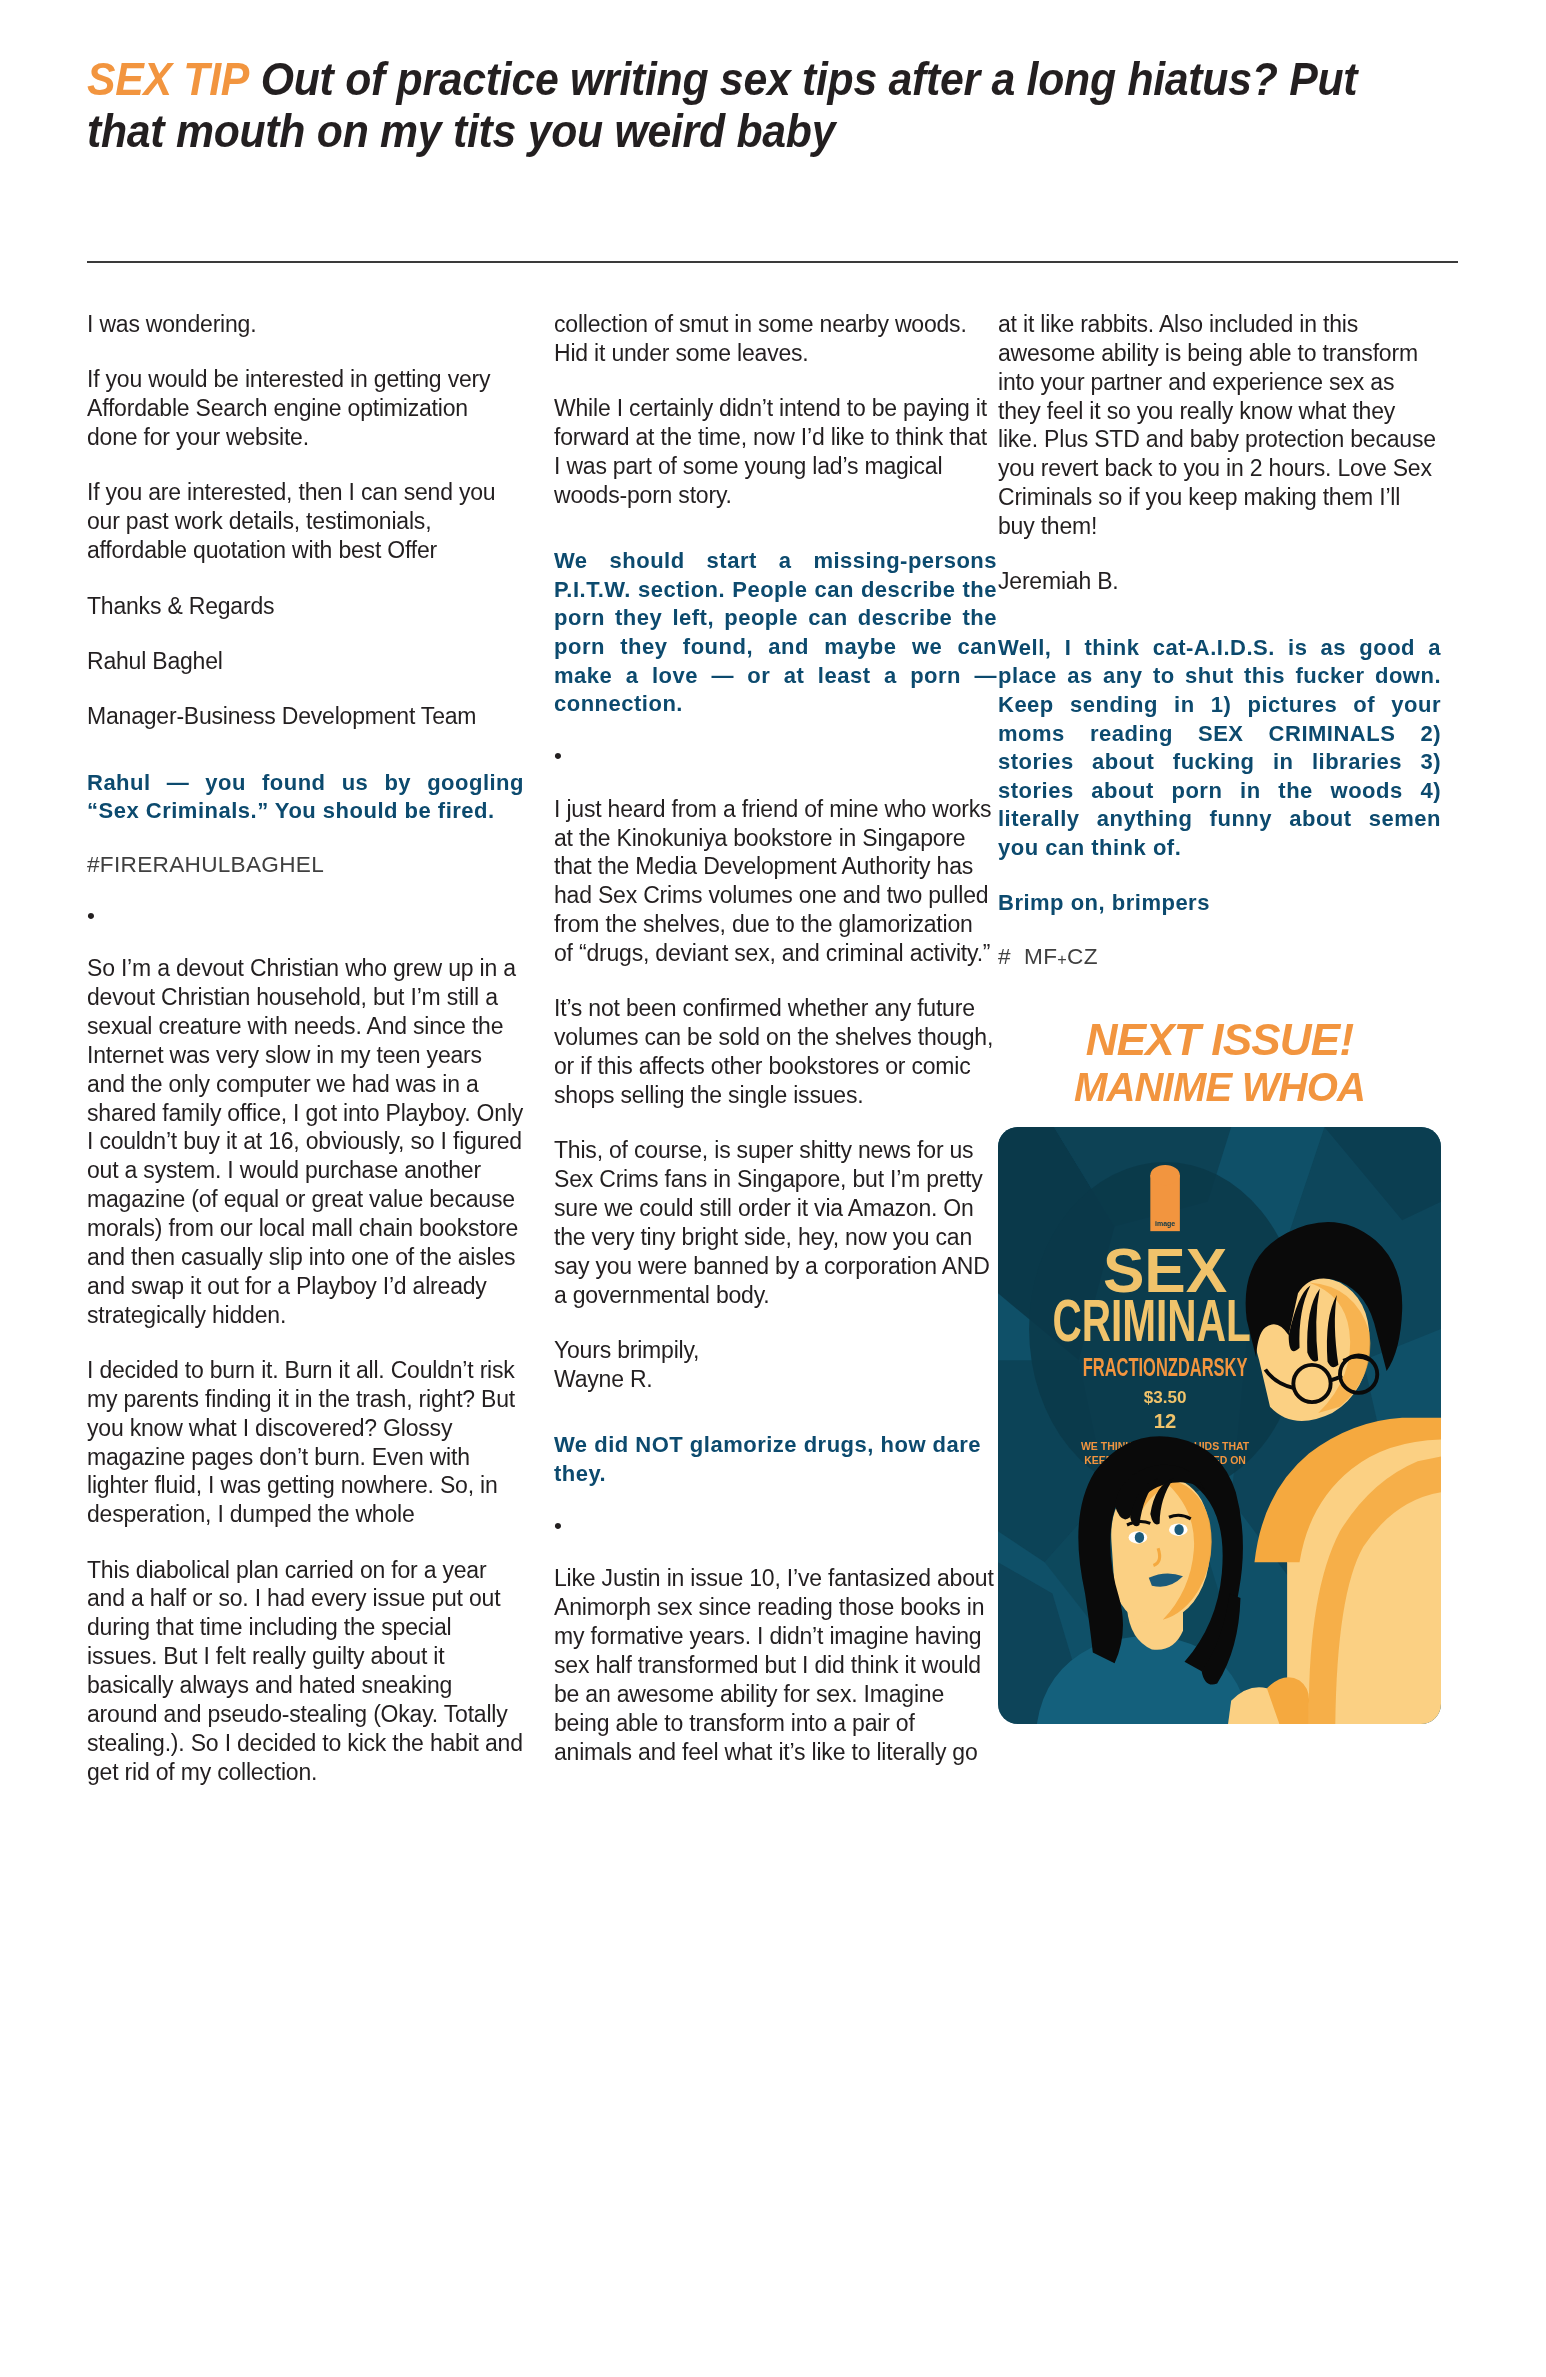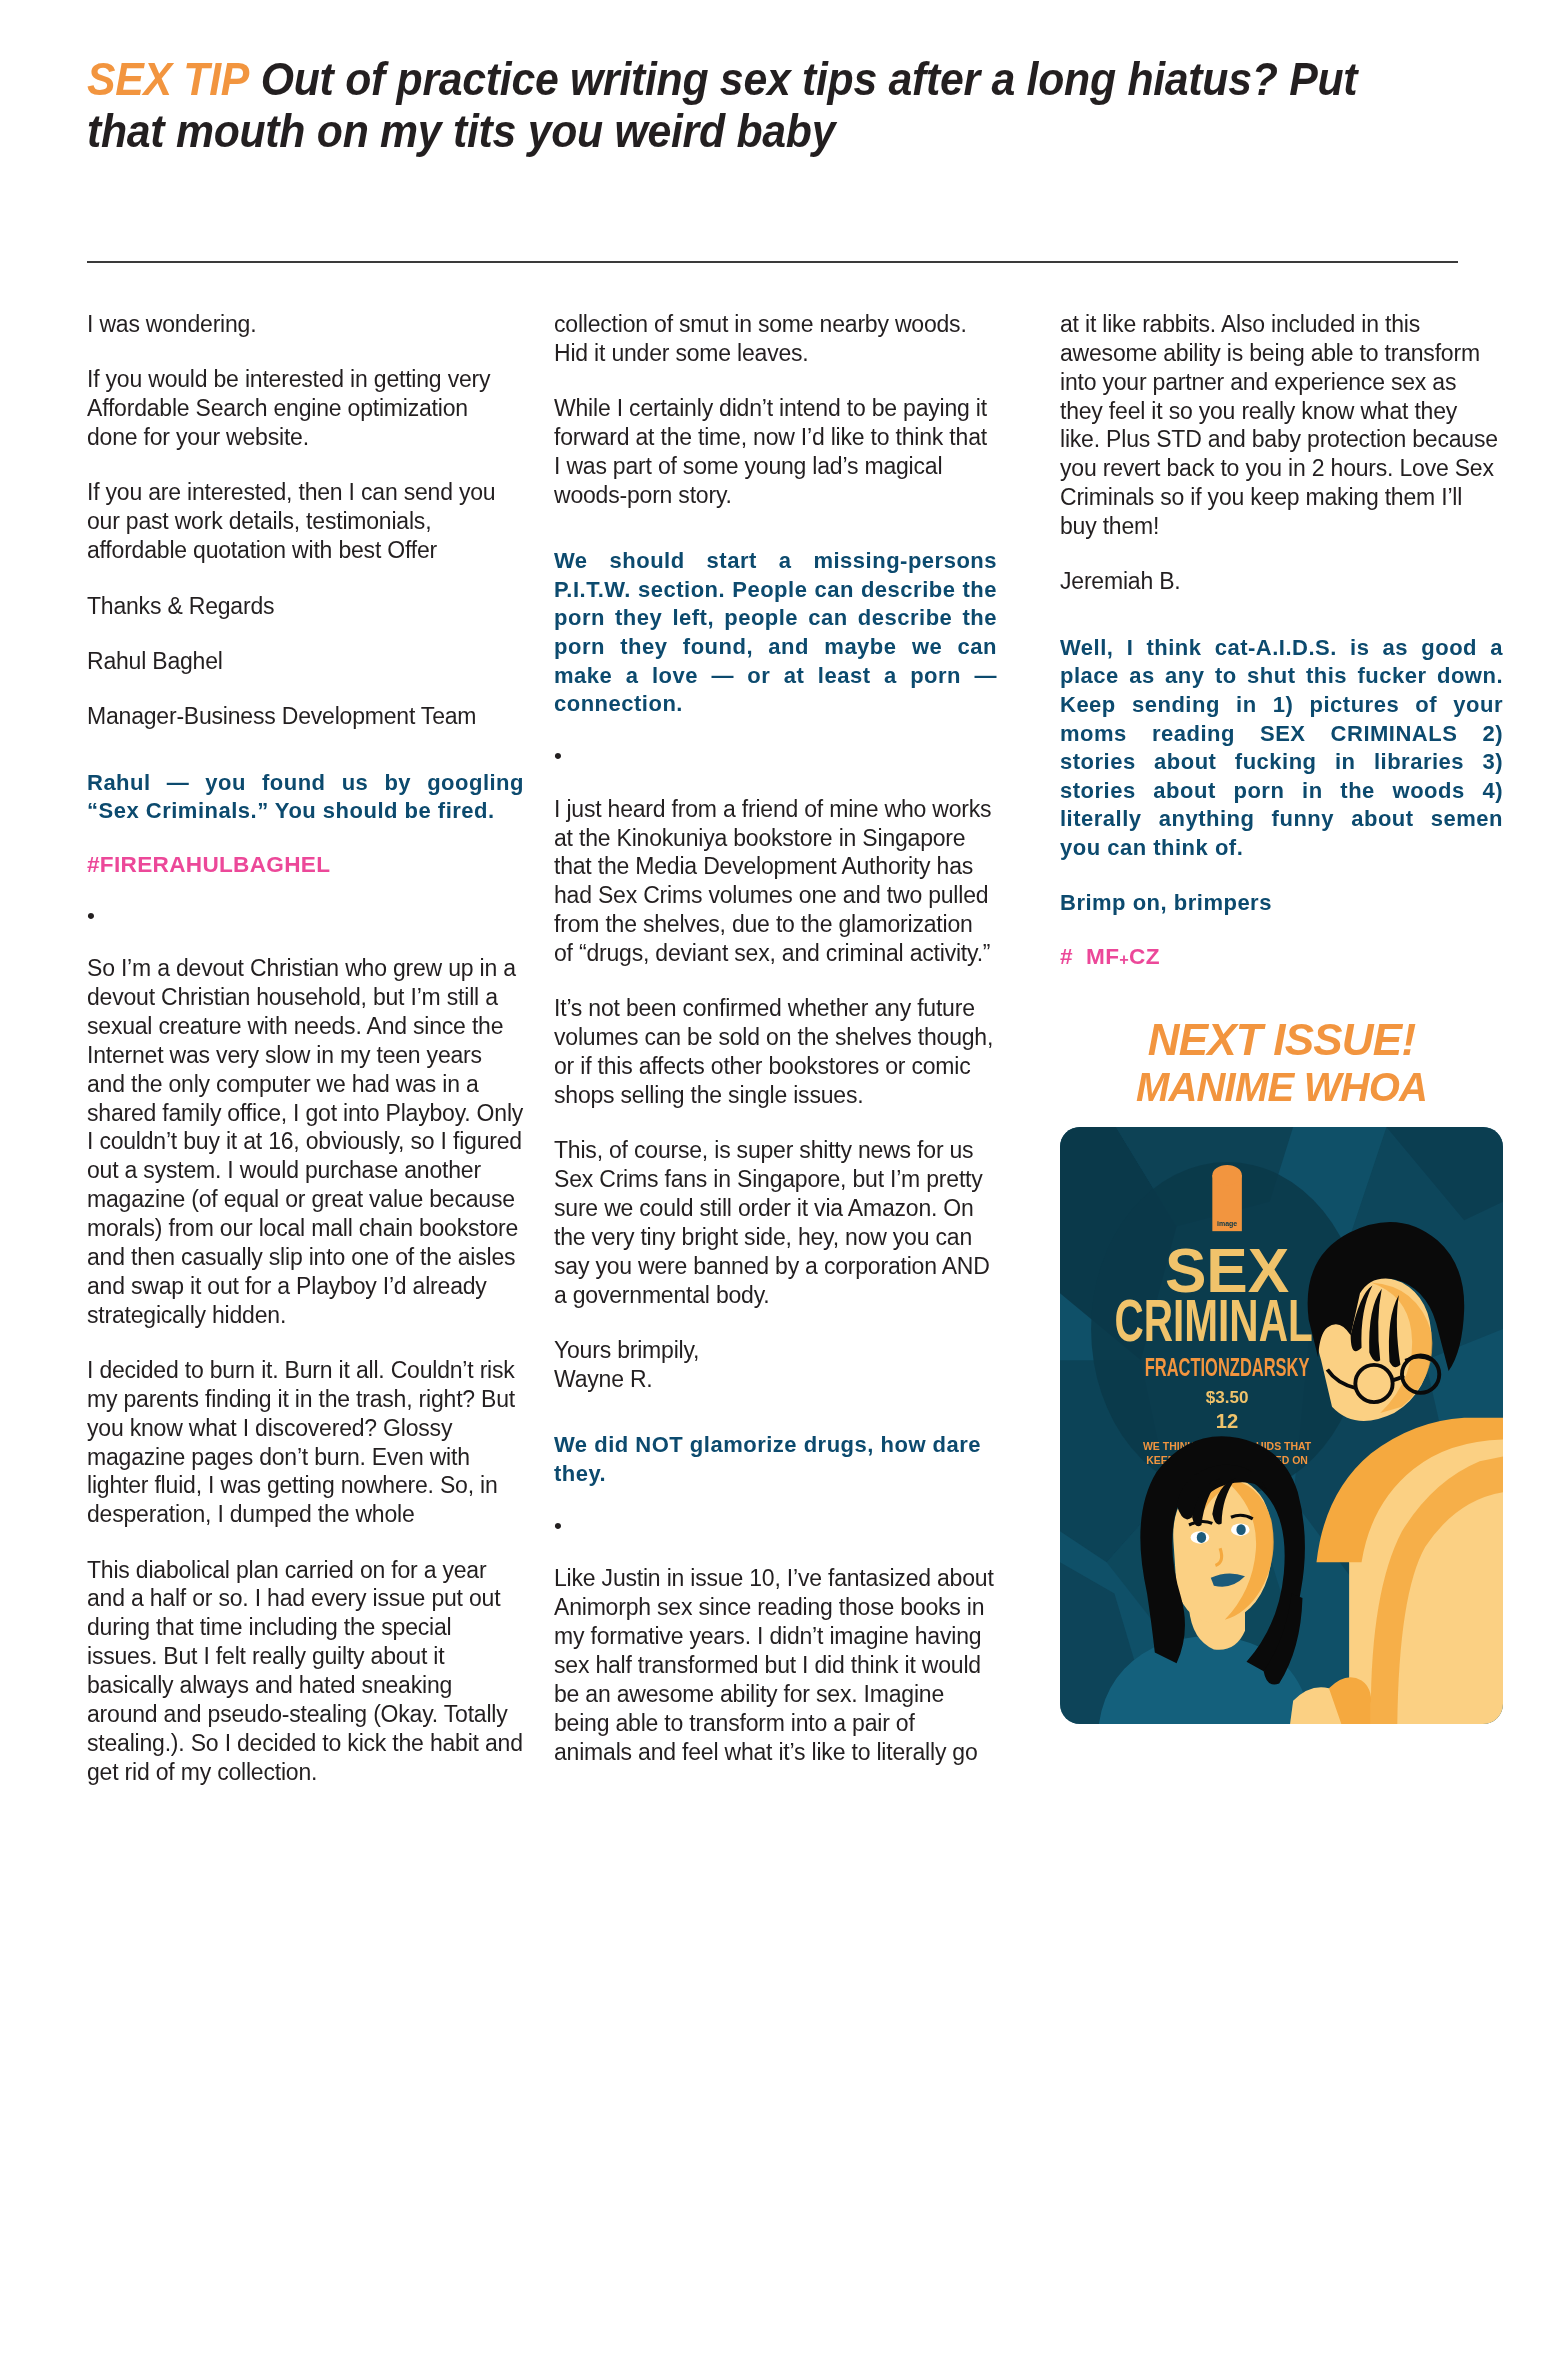--- a/index.html
+++ b/index.html
@@ -49,21 +49,21 @@
     background: #3a3a3a;
   }
 
   
   .col {
     position: absolute;
     top: 310px;
   }
   .col1 { left: 87px;  width: 437px; }
   .col2 { left: 554px;  width: 443px; }
-  .col3 { left: 1060px; width: 443px; }
+  .col3 { left: 998px; width: 443px; }
 
   p.body {
     margin: 0 0 26.5px 0;
     font-size: 23px;
     line-height: 1.255;
     letter-spacing: -0.2px;
     color: #231f20;
   }
   p.body:last-child { margin-bottom: 0; }
 
@@ -74,23 +74,23 @@
     font-weight: 700;
     letter-spacing: 0.5px;
     text-align: justify;
     color: #0c4a6e;
   }
   p.reply.noj { text-align: left; }
 
   p.hashtag {
     margin: 0 0 26.5px 0;
     font-size: 22.6px;
-    font-weight: 700;
+    font-weight: 400;
     letter-spacing: 0.3px;
-    color: #ec4899;
+    color: #404040;
   }
 
   .bullet {
     margin: 0 0 26.5px 0;
     font-size: 22.6px;
     line-height: 1;
     color: #231f20;
     height: 23px;
   }
   .bullet::before { content: "\2022"; }

